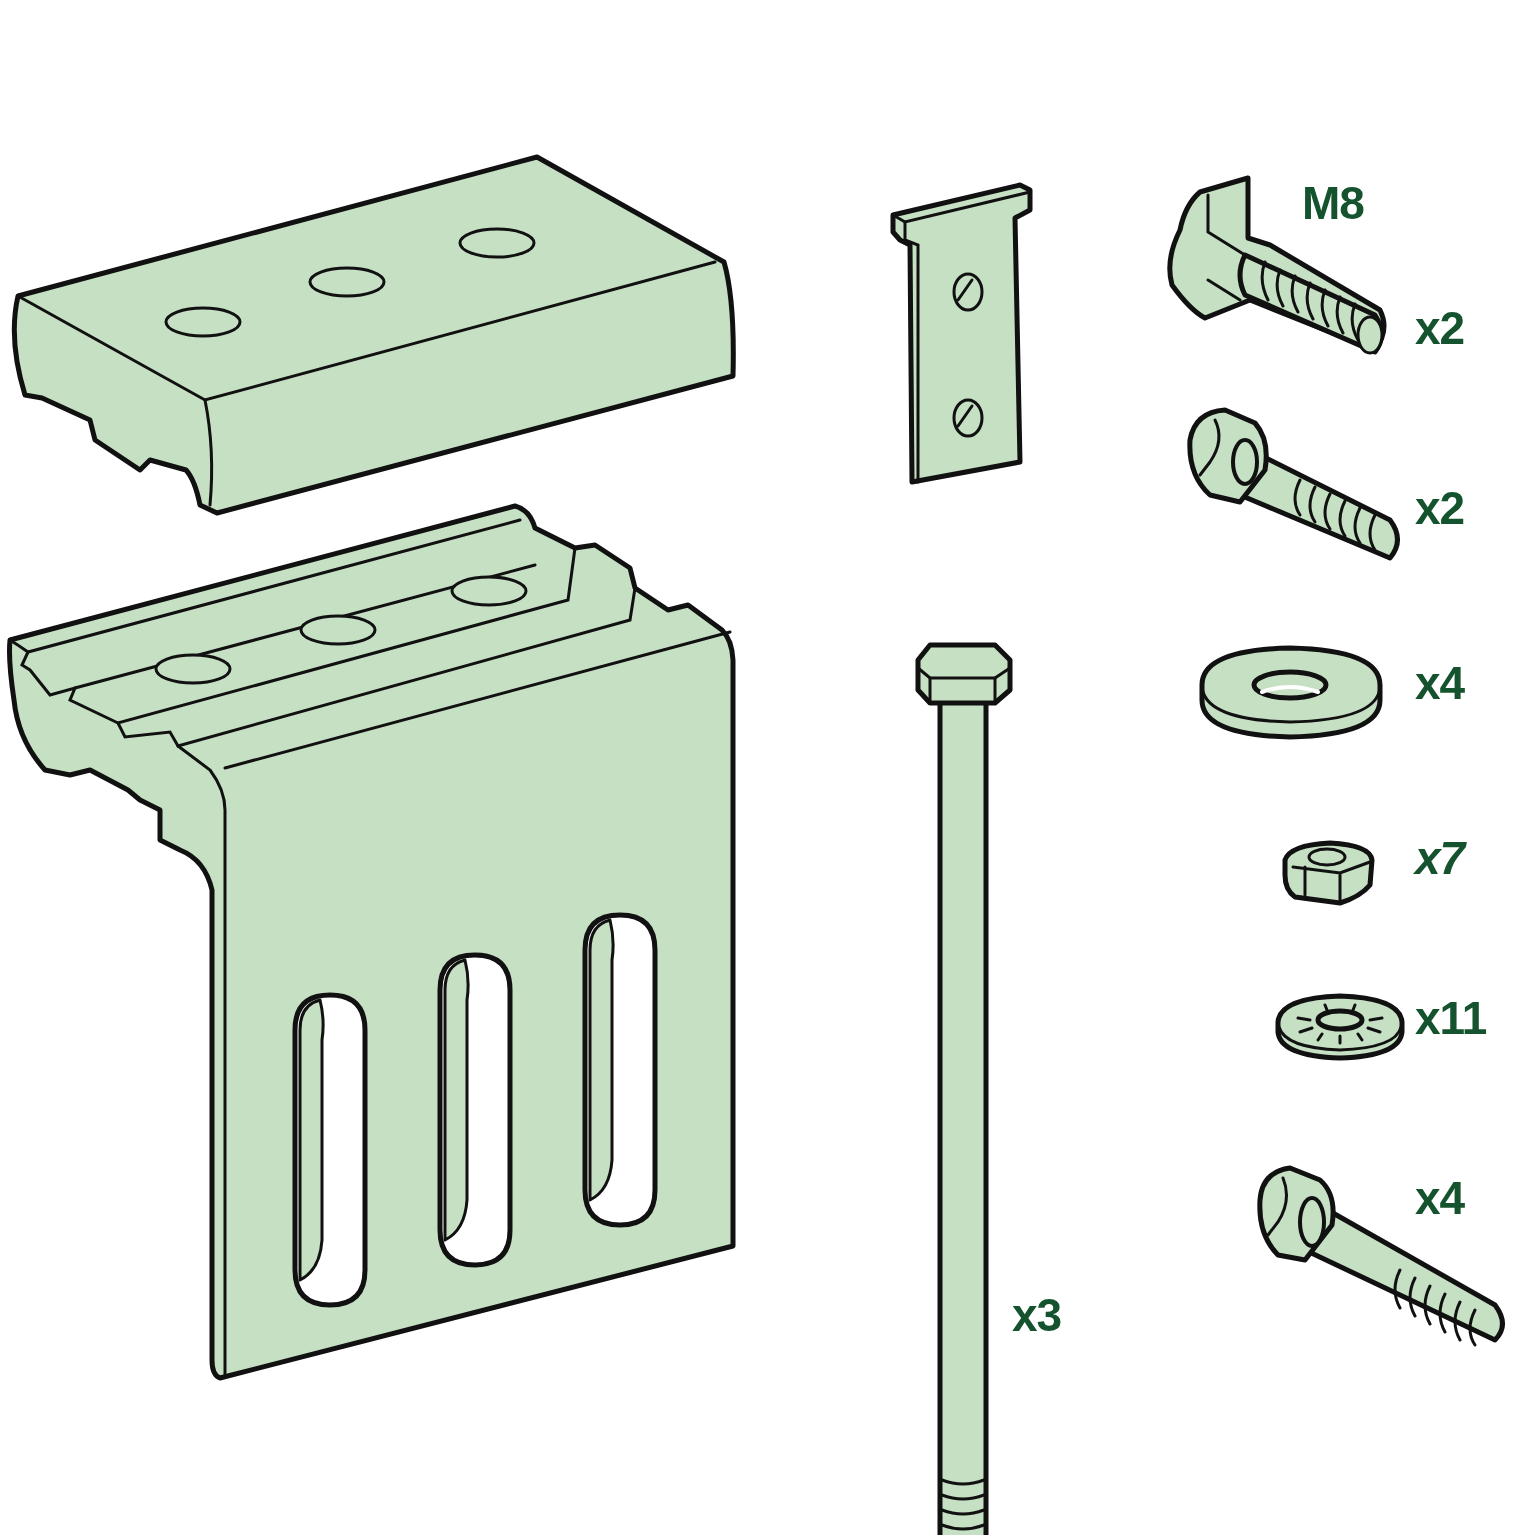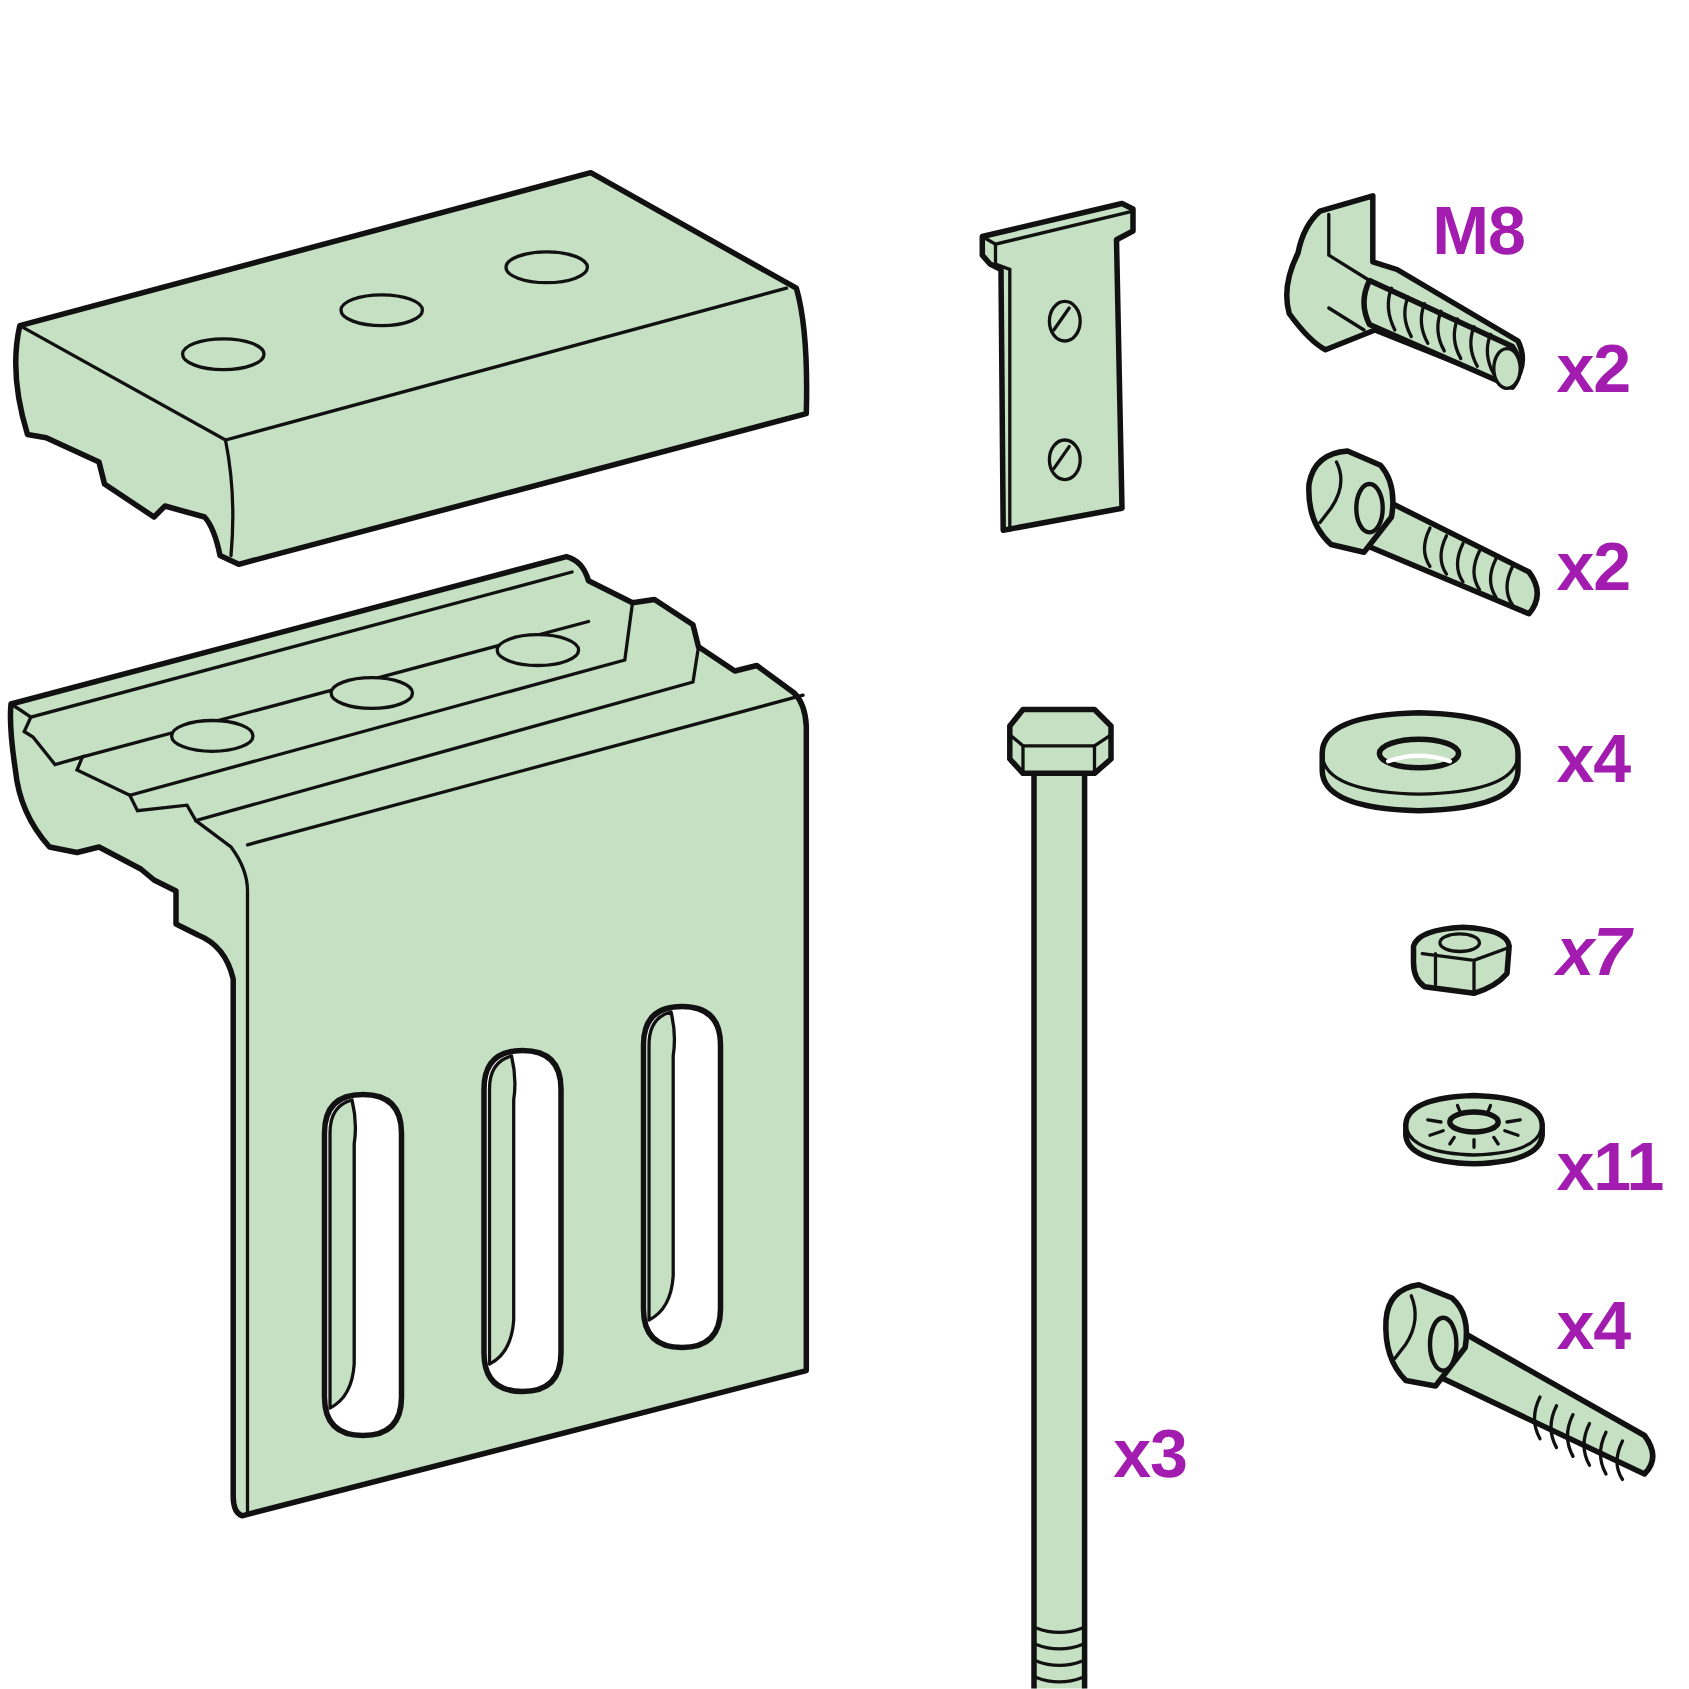--- a/index.html
+++ b/index.html
@@ -6,22 +6,22 @@
   body { width: 1535px; height: 1535px; position: relative; overflow: hidden; }
   svg.art { position: absolute; left: 0; top: 0; }
   .part { fill: #c6e0c4; stroke: #111111; stroke-width: 5; stroke-linejoin: round; stroke-linecap: round; }
   .thin { fill: none; stroke: #111111; stroke-width: 3; stroke-linecap: round; }
   .hole { fill: #c6e0c4; stroke: #111111; stroke-width: 3; }
   .void { fill: #ffffff; stroke: #111111; stroke-width: 5; }
   .label {
     position: absolute;
     font-family: "Liberation Sans", sans-serif;
     font-weight: bold;
-    font-size: 62px;
-    color: #a21caf;
+    font-size: 46px;
+    color: #14532d;
     line-height: 1;
     letter-spacing: -1px;
   }
 </style>
 </head>
 <body>
 
 <svg class="art" width="1535" height="1535" viewBox="0 0 1535 1535">
 
   <g>
@@ -114,15 +114,15 @@
     <path class="thin" d="M1283 1178 Q1292 1200 1278 1222 L1268 1235"></path>
     <path class="thin" d="M1400 1270 Q1390 1290 1400 1308 M1415 1278 Q1405 1298 1415 1316 M1430 1286 Q1420 1306 1430 1324 M1445 1294 Q1435 1314 1445 1332 M1460 1302 Q1450 1322 1460 1340 M1475 1310 Q1465 1330 1475 1345"></path>
   </g>
 </svg>
 
 <div class="label" style="left:1302px; top:180px;">M8</div>
 <div class="label" style="left:1415px; top:305px;">x2</div>
 <div class="label" style="left:1415px; top:485px;">x2</div>
 <div class="label" style="left:1415px; top:660px;">x4</div>
 <div class="label" style="left:1415px; top:835px;font-style:italic;">x7</div>
-<div class="label" style="left:1415px; top:995px;margin-top:36px;">x11</div>
+<div class="label" style="left:1415px; top:995px;">x11</div>
 <div class="label" style="left:1415px; top:1175px;">x4</div>
 <div class="label" style="left:1012px; top:1292px;">x3</div>
 
 </body></html>

